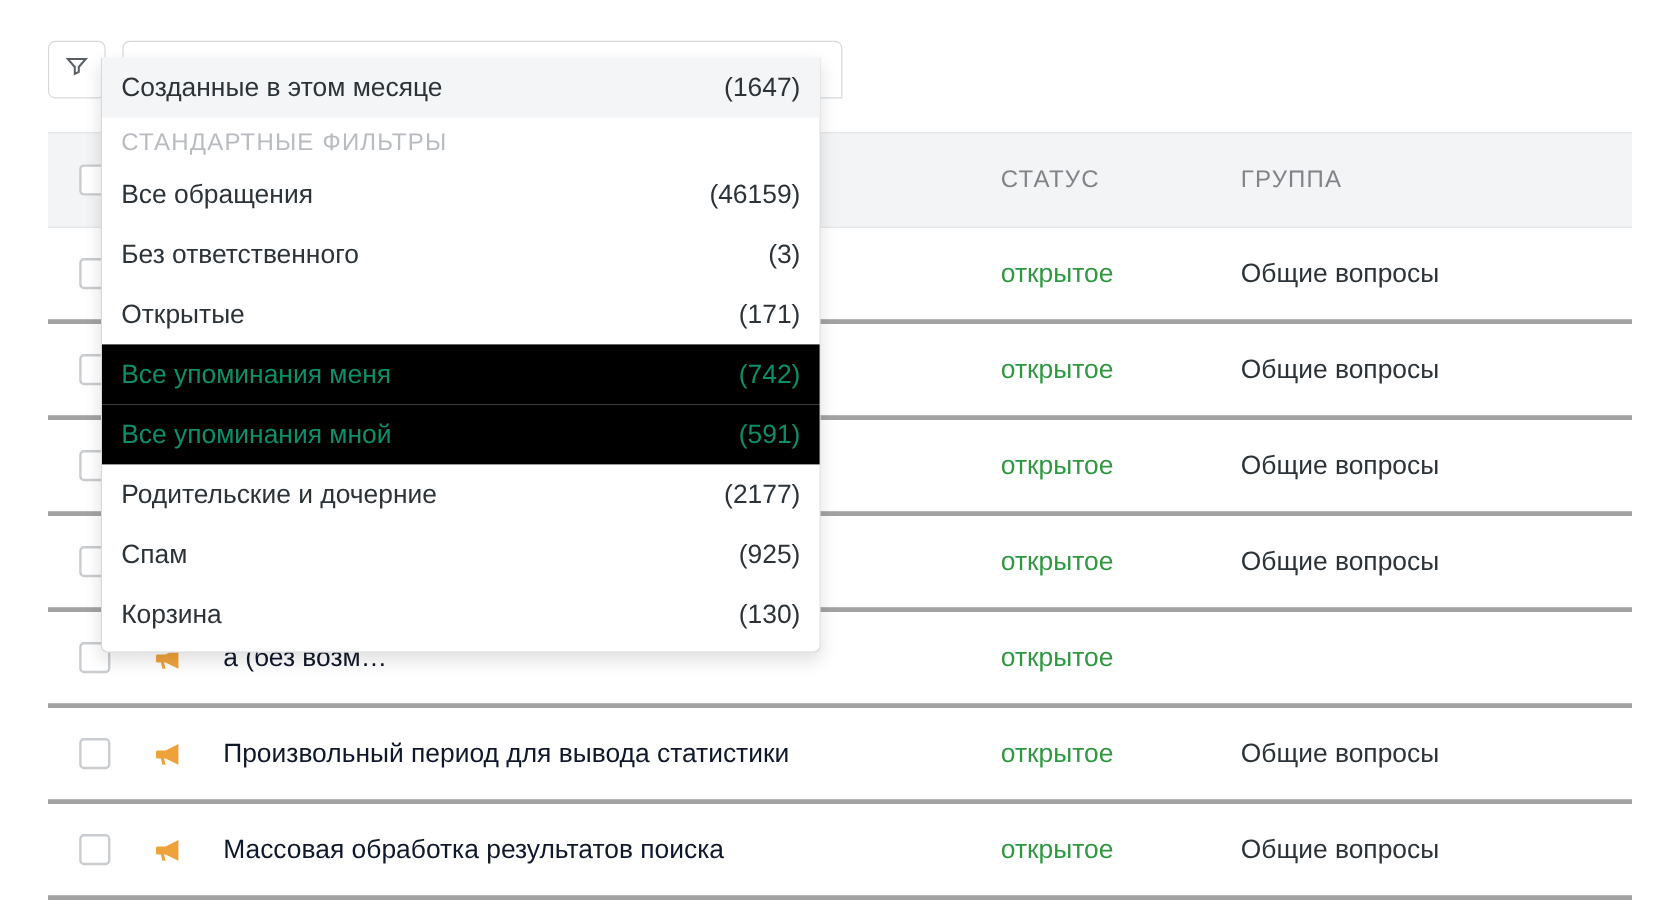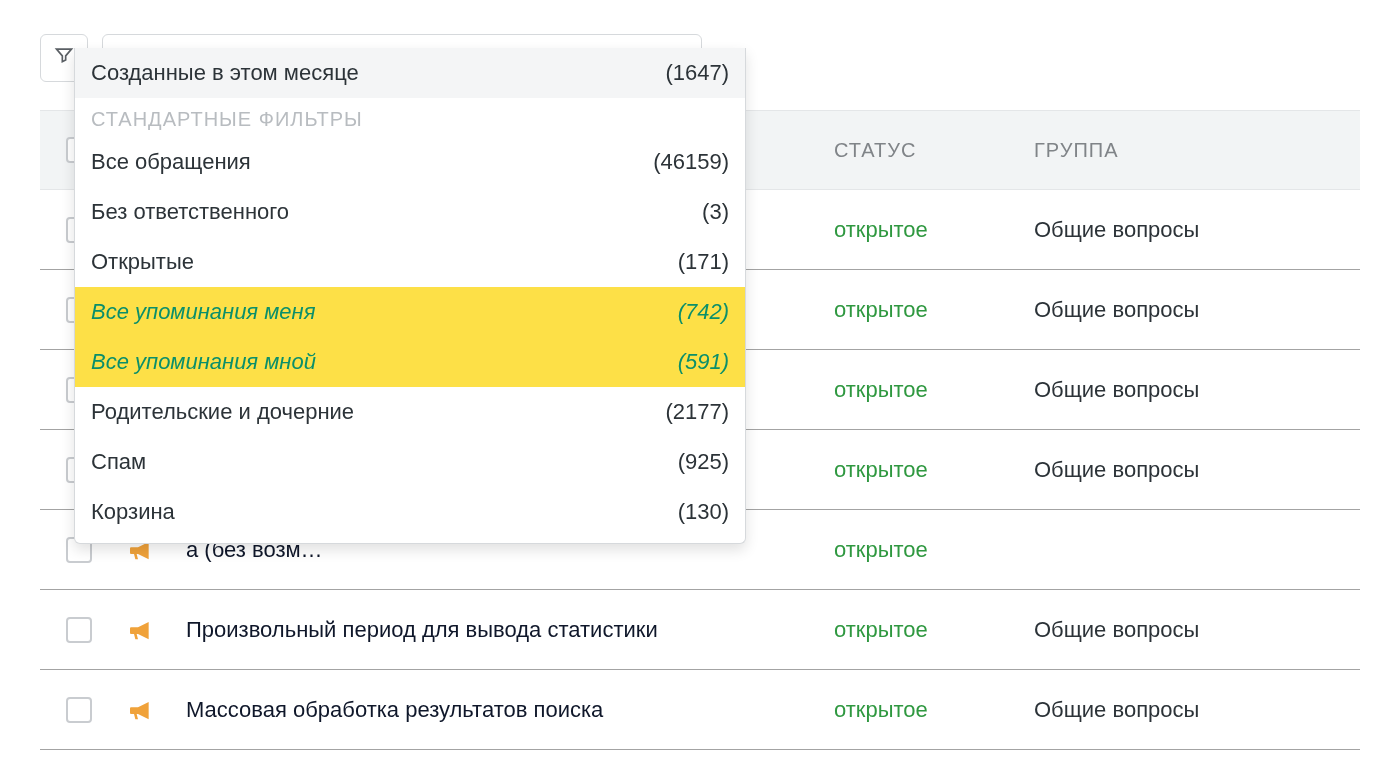--- a/index.html
+++ b/index.html
@@ -46,41 +46,41 @@
     display: flex;
     align-items: center;
     padding: 0 16px;
     cursor: pointer;
     justify-content: space-between;
   }
   .select-current-label { font-size: 22px; }
   .select-current .chev { color: #9aa0a6; }
   .dropdown {
     position: absolute;
-    left: 74px;
+    left: 84px;
     top: 48px;
-    width: 672px;
+    width: 600px;
     background: #ffffff;
     border: 1px solid #d6d9dc;
     border-top: none;
     border-radius: 0 0 6px 6px;
     box-shadow: 0 6px 14px rgba(0,0,0,0.12);
     z-index: 50;
     padding-bottom: 6px;
   }
   .dd-item {
     display: flex;
     justify-content: space-between;
     align-items: center;
     padding: 12px 16px 12px 16px;
     font-size: 22px;
     cursor: pointer;
   }
   .dd-item.hovered { background: #f4f5f6; }
-  .dd-item.highlight { background: #fde047; color: #0b8f6a; font-style: italic; }
+  .dd-item.highlight { background: #000000; color: #0b8f6a; }
   .dd-item.highlight .dd-count { color: #0b8f6a; }
   .dd-count { color: #2c3338; }
   .dd-section {
     padding: 10px 24px 6px 16px;
     color: #b8bcc0;
     letter-spacing: 1px;
     font-size: 20px;
   }
 
   .table {
@@ -100,21 +100,21 @@
   .th {
     color: #808488;
     letter-spacing: 1px;
     font-size: 20px;
   }
   .row {
     display: grid;
     grid-template-columns: 80px 60px 1fr 200px 320px;
     align-items: center;
     height: 80px;
-    border-bottom: 1px solid #a3a3a3;
+    border-bottom: 4px solid #a3a3a3;
     padding: 0 6px;
   }
   .cb {
     width: 26px;
     height: 26px;
     border: 2px solid #c9ccd0;
     border-radius: 4px;
     margin-left: 20px;
     background: #ffffff;
   }

